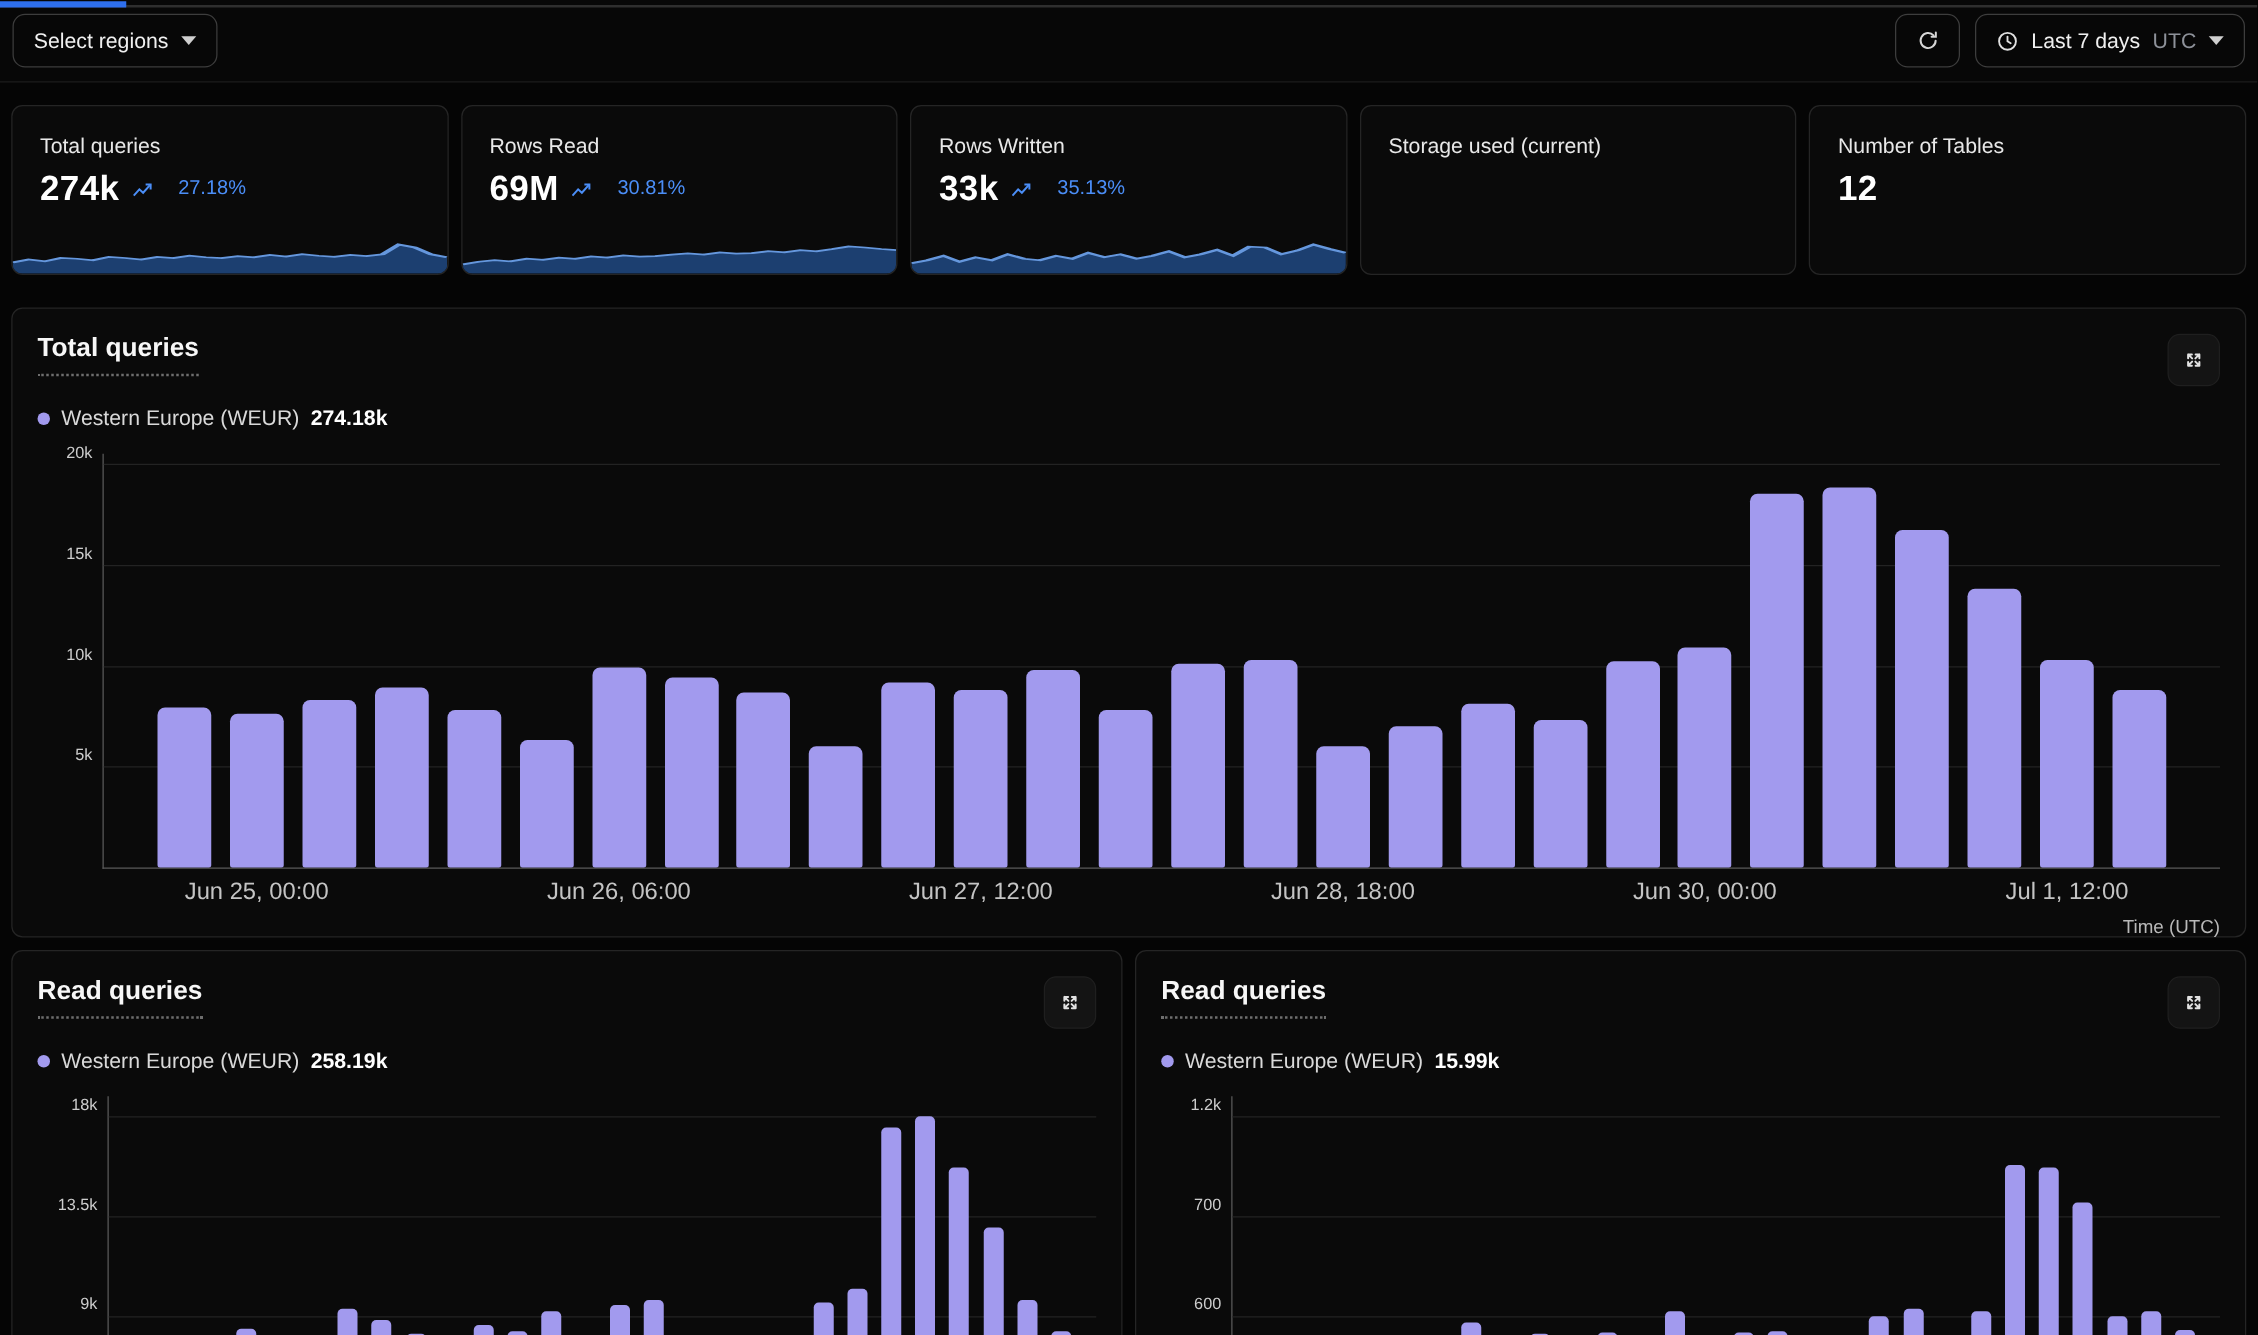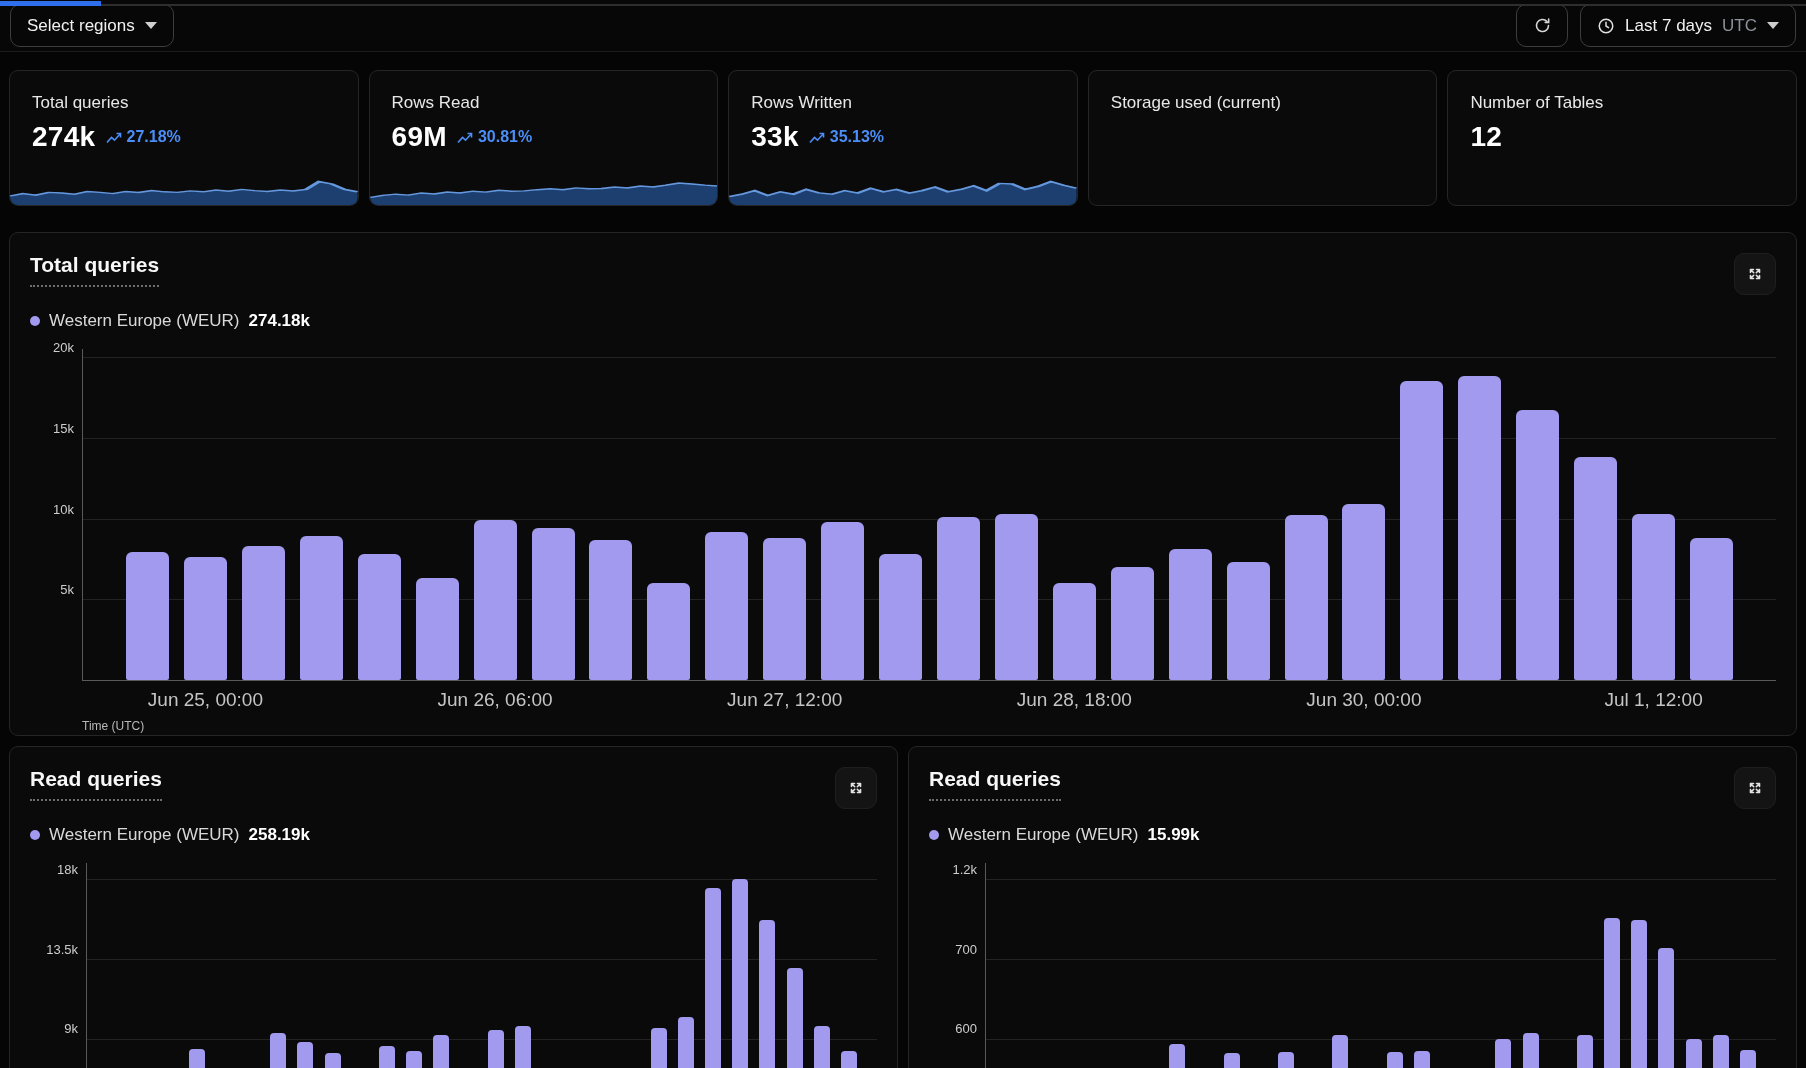--- a/index.html
+++ b/index.html
@@ -9,21 +9,21 @@
     font-family:"Liberation Sans", sans-serif;
     color:#ececec;
     position:relative;
   }
   
   .loader-track { position:absolute; top:4px; left:0; width:100%; height:2px; background:#2e2e2e; }
   .loader-bar   { position:absolute; top:1px; left:0; width:101px; height:5px; background:#2e6fed; }
 
   
   .topbar {
-    height:52px; padding:0 10px; display:flex; align-items:center; justify-content:space-between;
+    height:66px; padding:0 10px; display:flex; align-items:center; justify-content:space-between;
     border-bottom:1px solid #1d1d1d; background:#070707;
   }
   .btn {
     display:inline-flex; align-items:center; gap:10px; height:43px;
     background:transparent; border:1px solid #3d3d3d; border-radius:10px;
     color:#f0f0f0; font-size:17px; padding:0 16px; cursor:pointer; white-space:nowrap;
   }
   .btn .muted { color:#8d9199; }
   .chev { width:0; height:0; border-left:6px solid transparent; border-right:6px solid transparent; border-top:7px solid #cfcfcf; display:inline-block; }
   .topbar-right { display:flex; gap:12px; align-items:center; }
@@ -34,21 +34,21 @@
   .page { padding:0 9px; }
   .stats { display:grid; grid-template-columns:repeat(5,1fr); gap:10px; margin-top:18px; }
   .stat-card {
     position:relative; height:136px; background:#0a0a0a; border:1px solid #252525;
     border-radius:9px; padding:22px 22px 0 22px; overflow:hidden;
   }
   .stat-title { font-size:17px; color:#e8e8e8; font-weight:400; }
   .stat-value-row { display:flex; align-items:center; gap:10px; margin-top:8px; }
   .stat-value { font-size:28px; font-weight:700; color:#ffffff; letter-spacing:.3px; }
   .stat-unit { font-size:18px; color:#7d7d7d; margin-left:2px; }
-  .trend { display:inline-flex; align-items:center; gap:4px; color:#4b8ef7; font-size:16px;font-weight:bold; }
+  .trend { display:inline-flex; align-items:center; gap:20px; color:#4b8ef7; font-size:16px; }
   .spark { position:absolute; left:0; right:0; bottom:0; height:36px; width:100%; }
 
   
   .chart-card {
     background:#0a0a0a; border:1px solid #252525; border-radius:9px;
     padding:20px 20px 18px 20px; position:relative;
   }
   .main-card { margin-top:26px; height:504px; }
   .bottom-row { display:grid; grid-template-columns:1fr 1fr; gap:10px; margin-top:10px; }
   .bottom-card { height:480px; }
@@ -65,21 +65,21 @@
 
   
   .plot { position:relative; border-left:1px solid #5a5a5a; border-bottom:1px solid #5a5a5a; }
   .plot-main { height:332px; margin-left:52px; margin-top:18px; }
   .plot-sub  { height:336px; margin-left:56px; margin-top:18px; }
   .grid { position:absolute; left:0; right:0; height:1px; background:#232323; }
   .ylab { position:absolute; right:calc(100% + 9px); font-size:13px; color:#cdcdcd; white-space:nowrap; line-height:13px; }
   .bar  { position:absolute; bottom:0; background:#a29aee; border-radius:6px 6px 2px 2px; }
   .bar-sm { border-radius:4px 4px 1px 1px; }
   .xlab { position:absolute; top:calc(100% + 9px); transform:translateX(-50%); font-size:19px; color:#c4c4c4; white-space:nowrap; }
-  .axis-title { text-align:left; margin-top:38px; font-size:12px; color:#b9b9b9; margin-left:52px; }
+  .axis-title { text-align:right; margin-top:38px; font-size:15px; color:#b9b9b9; margin-left:52px; }
 </style>
 </head>
 <body>
 
 <div class="loader-track"></div>
 <div class="loader-bar"></div>
 
 <div class="topbar">
   <button class="btn">
     <span>Select regions</span>

